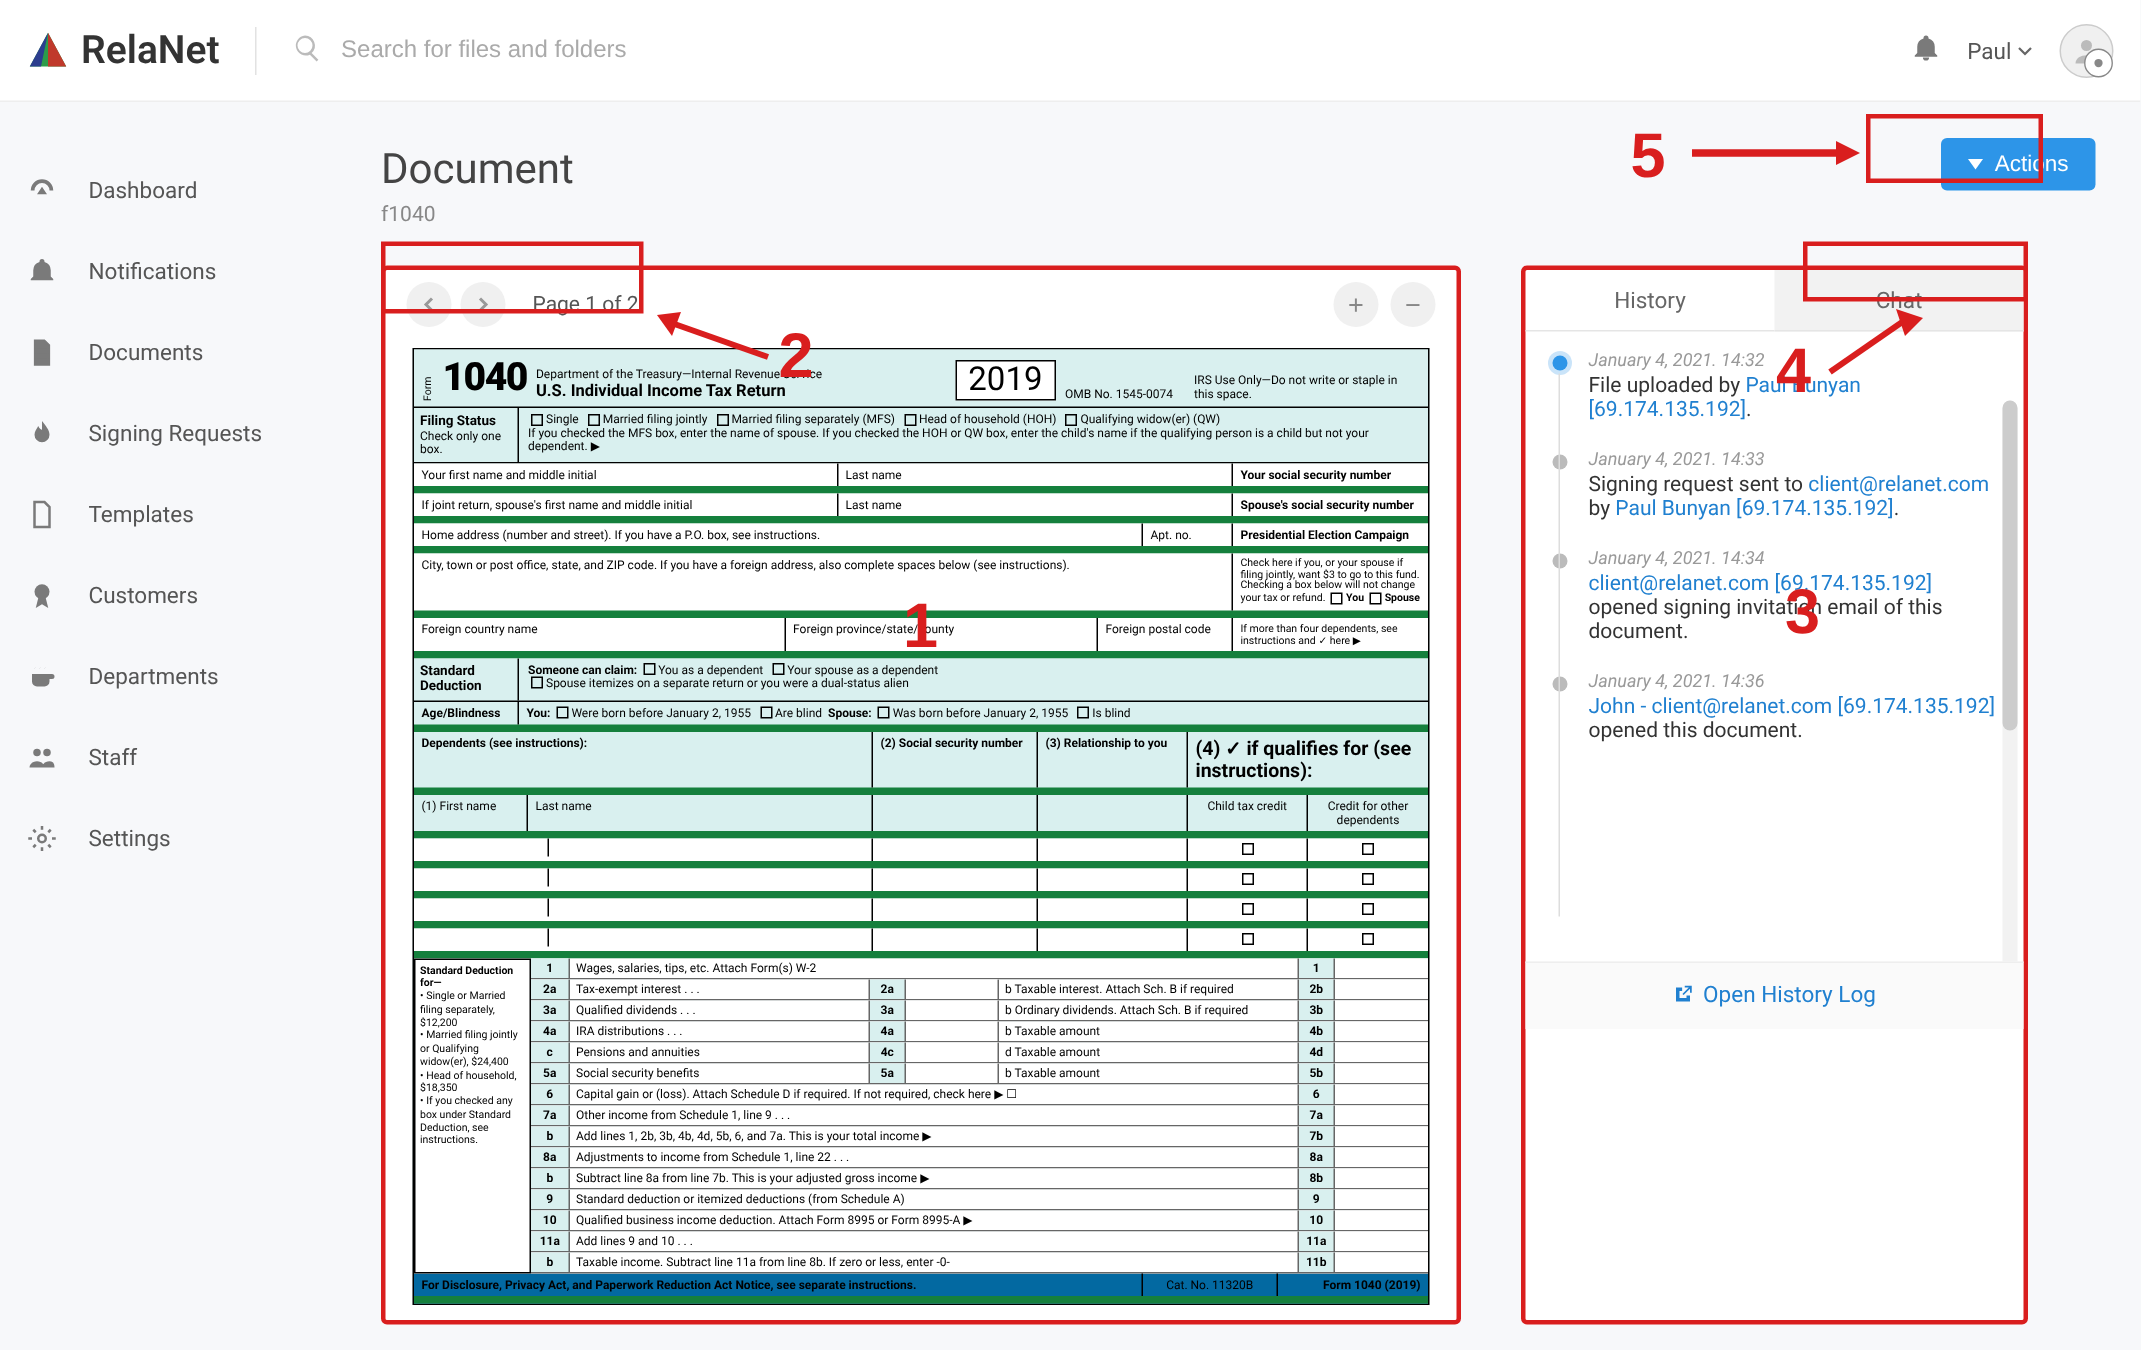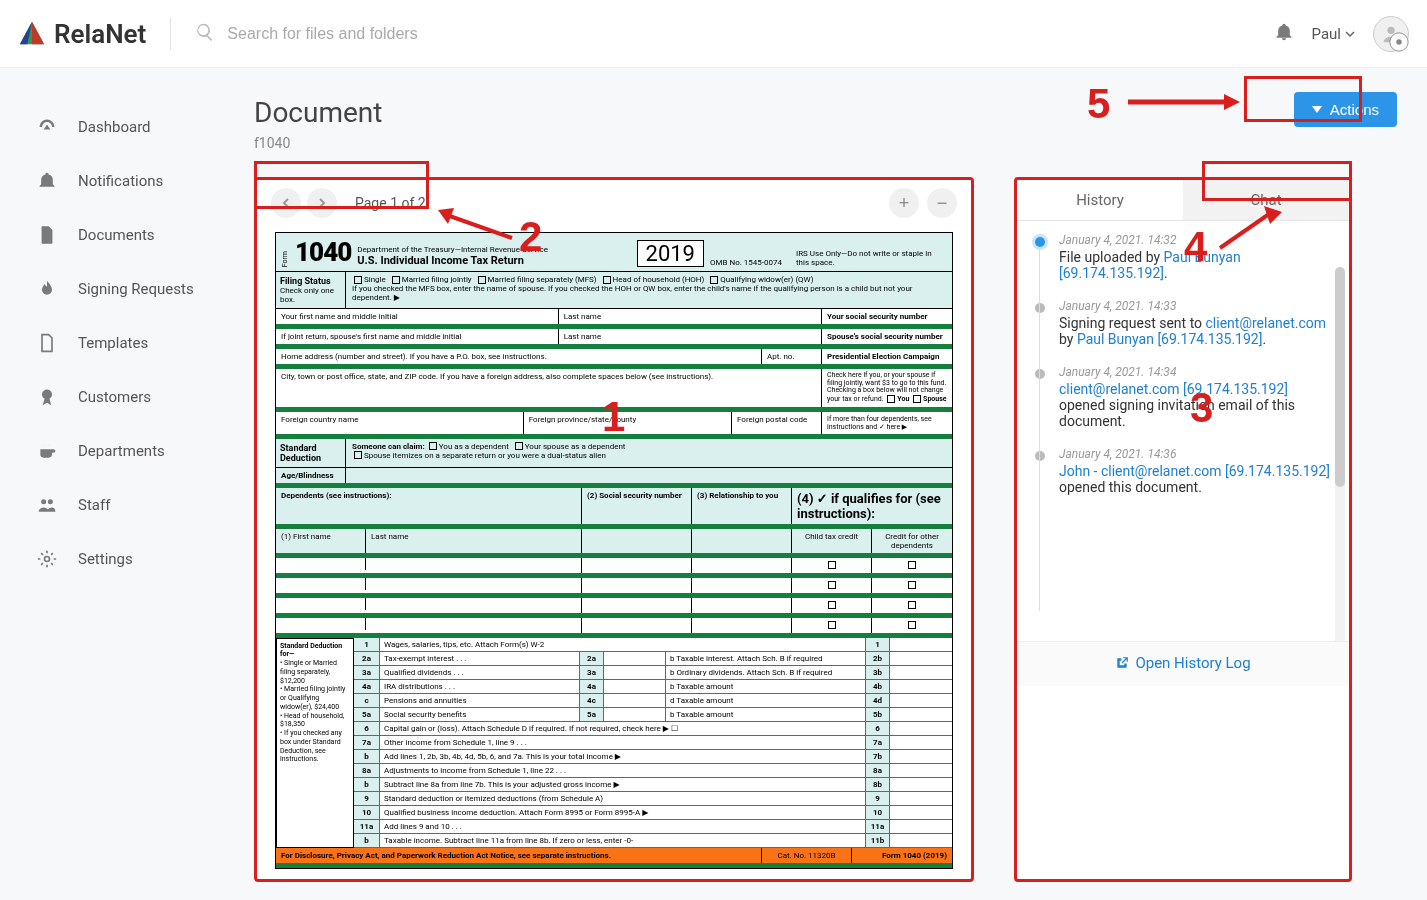--- a/index.html
+++ b/index.html
@@ -18,21 +18,21 @@
 .search-input::placeholder { color: #aaa; }
 .topbar-right { display: flex; align-items: center; gap: 18px; }
 .bell-icon svg { width: 20px; height: 22px; fill: #7a7a7a; }
 .user-label { font-size: 15px; color: #555; display: flex; align-items: center; gap: 4px; }
 .avatar { width: 36px; height: 36px; border-radius: 50%; border: 1px solid #ccc; display: flex; align-items: center; justify-content: center; background: #f0f0f0; position: relative; }
 .avatar svg { width: 22px; height: 22px; fill: #bbb; }
 .avatar-gear { position: absolute; bottom: -2px; right: -2px; width: 14px; height: 14px; }
 
 
 .main-row { display: flex; height: calc(900px - 68px); }
-.sidebar { width: 230px; padding: 32px 0 0 36px; }
+.sidebar { width: 230px; padding: 32px 0 0 17px; }
 .side-item { display: flex; align-items: center; gap: 20px; height: 54px; font-size: 15px; color: #555; cursor: pointer; }
 .side-icon { width: 22px; height: 22px; display: flex; align-items: center; justify-content: center; }
 .side-icon svg { width: 20px; height: 20px; fill: #7a7a7a; }
 
 .content { flex: 1; padding: 28px 30px 0 24px; position: relative; }
 .page-title { font-size: 28px; font-weight: 400; color: #444; }
 .page-sub { font-size: 14px; color: #888; margin-top: 6px; }
 
 .actions-btn-wrap { position: absolute; top: 24px; right: 30px; }
 .actions-btn { background: #2d95e8; color: #fff; border: none; padding: 9px 18px; font-size: 15px; border-radius: 4px; display: flex; align-items: center; gap: 8px; cursor: pointer; }
@@ -305,30 +305,31 @@
             <div class="filing-left" style="width:70px">
                 <div>Standard Deduction</div>
               </div>
             <div class="filing-right">
               <b>Someone can claim:</b> <span class="chk"></span><span>You as a dependent</span>&nbsp;&nbsp;<span class="chk"></span><span>Your spouse as a dependent</span><br>
               <span class="chk"></span><span>Spouse itemizes on a separate return or you were a dual-status alien</span>
             </div>
           </div>
           <div class="name-row" style="background:#d9f0ef">
               <div style="width:70px;font-weight:700">Age/Blindness</div>
+              <div style="flex:1;border-right:none"><b>You:</b> <span class="chk"></span><span>Were born before January 2, 1955</span>&nbsp;&nbsp;<span class="chk"></span><span>Are blind</span>&nbsp;&nbsp;<b>Spouse:</b> <span class="chk"></span><span>Was born before January 2, 1955</span>&nbsp;&nbsp;<span class="chk"></span><span>Is blind</span></div>
             </div>
 
           <div class="name-row" style="font-weight:700;background:#d9f0ef">
               <div style="flex:1.2">Dependents (see instructions):</div>
               <div style="width:110px">(2) Social security number</div>
               <div style="width:100px">(3) Relationship to you</div>
               <div style="width:160px;border-right:none;font-size:13px"><span>(4) ✓ if qualifies for (see instructions):</span></div>
             </div>
           <div class="name-row" style="background:#d9f0ef">
-              <div style="width:90px">(1) First name</div>
+              <div style="width:76px">(1) First name</div>
               <div style="flex:1">Last name</div>
               <div style="width:110px"></div>
               <div style="width:100px"></div>
               <div style="width:80px;text-align:center">Child tax credit</div>
               <div style="width:80px;border-right:none;text-align:center">Credit for other dependents</div>
             </div>
           <div class="name-row">
               <div style="width:90px;height:12px"></div>
               <div style="flex:1"></div>
               <div style="width:110px"></div>
@@ -471,21 +472,21 @@
                 </div>
                 <div class="lr">
                   <div class="lnum">b</div>
                   <div class="ldesc">Taxable income. Subtract line 11a from line 8b. If zero or less, enter -0-</div>
                   <div class="lbox">11b</div>
                   <div class="lamt" style="border-right:none"></div>
                 </div>
               </div>
           </div>
 
-          <div class="name-row" style="background:#f97316;font-weight:700">
+          <div class="name-row" style="background:#0369a1;font-weight:700">
               <div style="flex:1.8">For Disclosure, Privacy Act, and Paperwork Reduction Act Notice, see separate instructions.</div>
               <div style="width:90px;text-align:center;font-weight:400">Cat. No. 11320B</div>
               <div style="width:100px;text-align:right;border-right:none">Form 1040 (2019)</div>
             </div>
         </div>
       </div>
 
       <div class="history-panel">
         <div class="tabs">
           <div class="tab">History</div>

